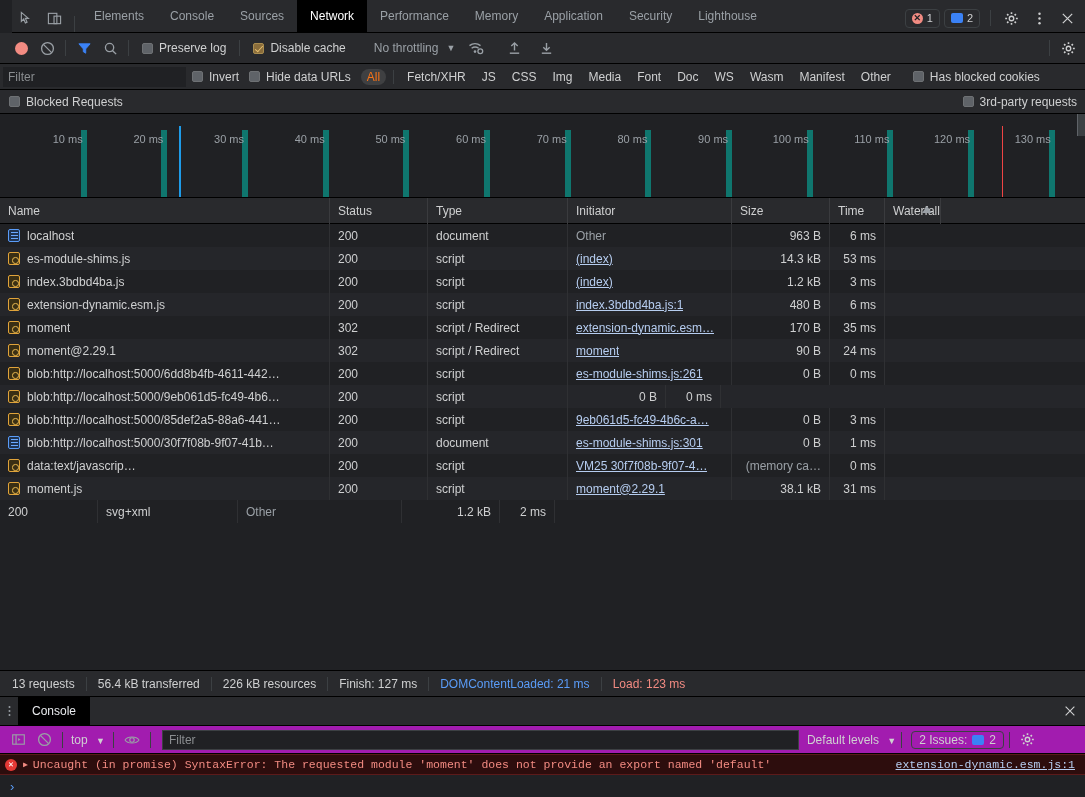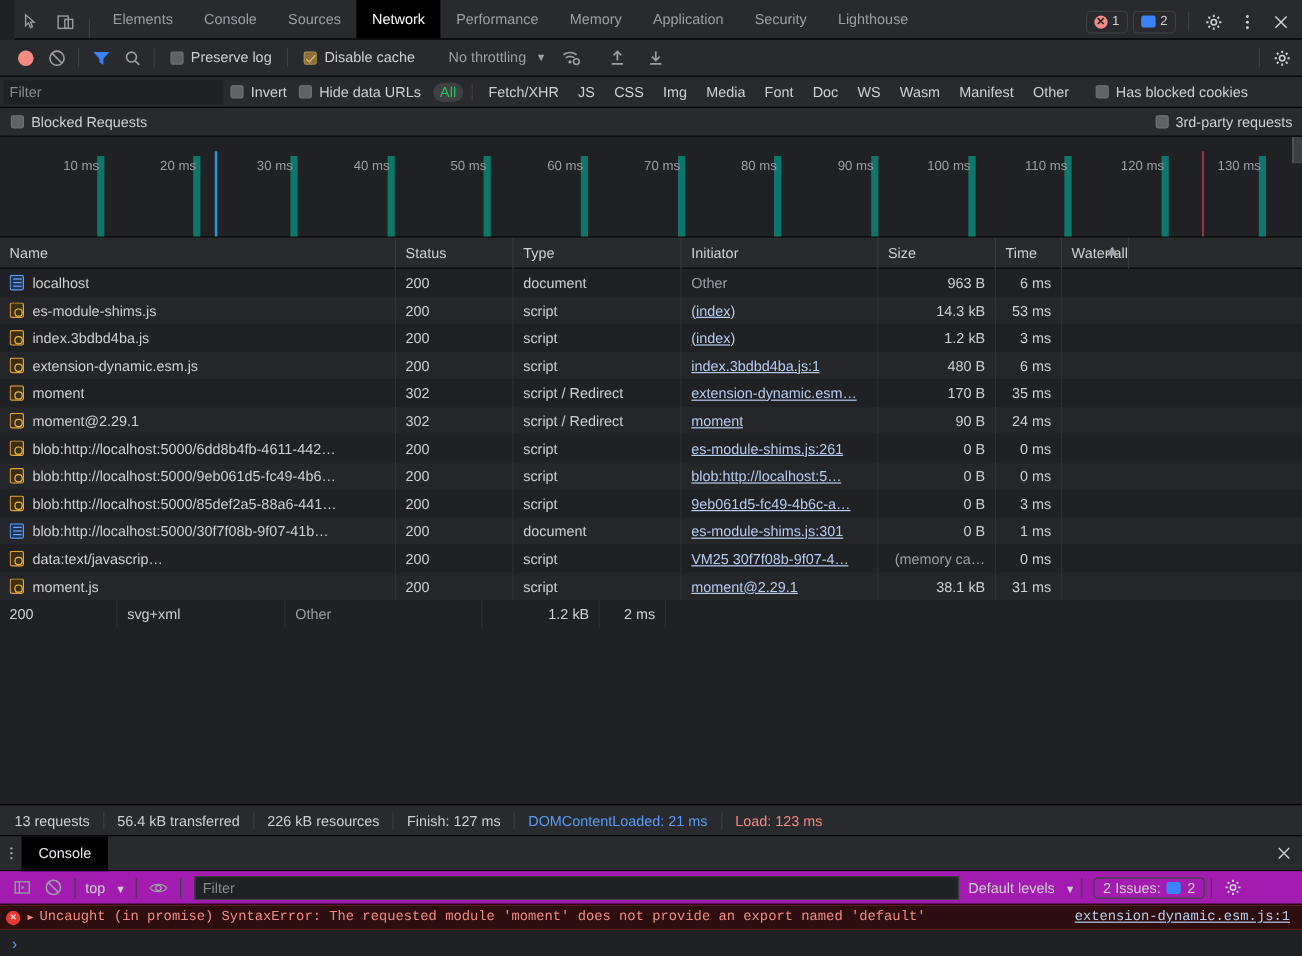--- a/index.html
+++ b/index.html
@@ -71,21 +71,21 @@
     height:26px; background:#292a2d; display:flex; align-items:center;
     border-bottom:1px solid #000; flex:none;
   }
   .filter-input{
     width:183px; height:20px; margin-left:3px; background:#202124;
     border:none; outline:none; color:#cfd0d1; font-size:12px;
     font-family:"Liberation Sans", sans-serif; padding-left:5px;
   }
   .filter-input::placeholder{ color:#8a8d90; }
   .ftype{ color:#cfd0d1; font-size:12px; padding:1px 6px; border-radius:9px; margin:0 2px; white-space:nowrap;}
-  .ftype.sel{ background:#3f4042; color:#22c55e; }
+  .ftype.sel{ background:#3f4042; color:#f97316; }
   .fsep{ width:1px;height:14px;background:#3c4043;margin:0 5px;flex:none; }
 
   
   .blockedbar{
     height:24px;background:#292a2d;display:flex;align-items:center;
     border-bottom:1px solid #000; padding-left:9px; flex:none;justify-content:space-between;
   }
 
   
   .overview{
@@ -555,23 +555,20 @@
         </div>
         <div class="grow">
           <div class="c-name">
             <span class="rname">
               <span class="ico js"></span>
               <span class="txt">blob:http://localhost:5000/9eb061d5-fc49-4b6…</span>
             </span>
           </div>
           <div class="c-status">200</div>
           <div class="c-type">script</div>
-          <div class="c-init">
-            <span class="link">blob:http://localhost:5…</span>
-          </div>
           <div class="c-size">0 B</div>
           <div class="c-time">0 ms</div>
           <div class="c-wf">
             <div class="wf-grid"></div>
           </div>
         </div>
         <div class="grow">
           <div class="c-name">
             <span class="rname">
               <span class="ico js"></span>

